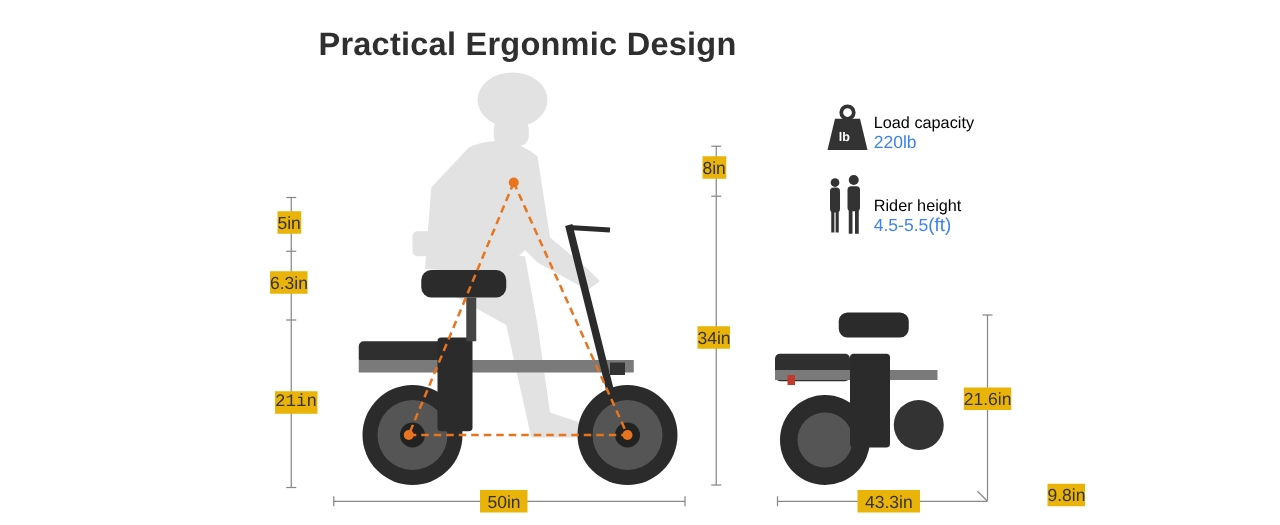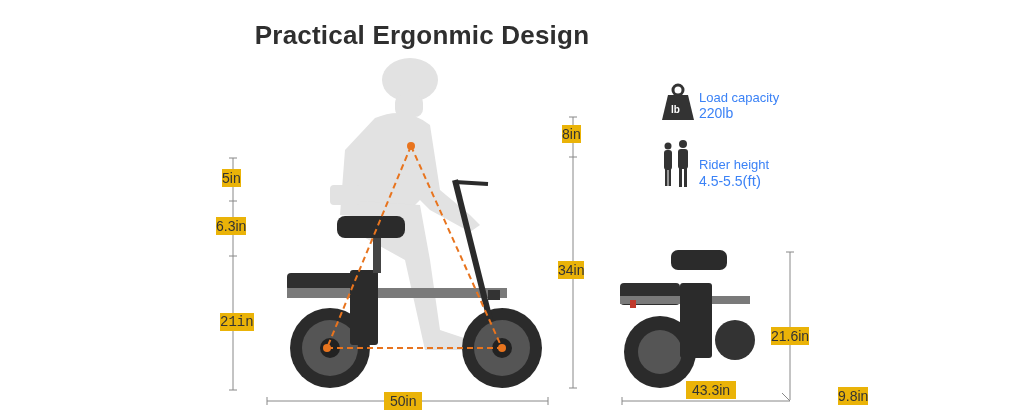--- a/index.html
+++ b/index.html
@@ -2,21 +2,21 @@
 <html><head>
 <meta charset="utf-8">
 <style>
   html, body { margin:0; padding:0; background:#ffffff; }
   body { width:1024px; height:420px; position:relative; overflow:hidden;
          font-family:"Liberation Sans", "DejaVu Sans", sans-serif; color:#333; }
   .title { position:absolute; left:0; width:844px; top:20px; text-align:center;
            font-size:26px; font-weight:bold; color:#2f2f2f; letter-spacing:0.2px; }
   .dim-label { position:absolute; font-size:14px; color:#333; background:#eab308; padding:1px 0; line-height:16px; }
   .spec { position:absolute; }
-  .spec .lbl { font-size:13px; color:#3b82f6; }
+  .spec .lbl { font-size:13px; color:#000000; }
   .spec .val { font-size:14px; font-weight:normal; color:#3b82f6; }
   .spec .val small { font-size:15px; }
   svg { position:absolute; left:0; top:0; }
 </style>
 </head>
 <body>
 
 <div class="title">Practical Ergonmic Design</div>
 
 <svg width="1024" height="420">
@@ -121,15 +121,15 @@
   <div class="lbl">Rider height</div>
   <div class="val"><span>4.5-5.5</span><small>(ft)</small></div>
 </div>
 
 <div class="dim-label" style="left:222px; top:169px;">5in</div>
 <div class="dim-label" style="left:216px; top:217px;">6.3in</div>
 <div class="dim-label" style="left:220px; top:313px;font-family:Liberation Mono, monospace;">21in</div>
 <div class="dim-label" style="left:562px; top:125px;">8in</div>
 <div class="dim-label" style="left:558px; top:261px;">34in</div>
 <div class="dim-label" style="left:384px; top:392px; padding:1px 6px;">50in</div>
-<div class="dim-label" style="left:771px; top:327px;">21.6in</div>
-<div class="dim-label" style="left:686px; top:381px; padding:1px 6px;">43.3in</div>
+<div class="dim-label" style="left:771px; top:310px;">21.6in</div>
+<div class="dim-label" style="left:686px; top:392px; padding:1px 6px;">43.3in</div>
 <div class="dim-label" style="left:838px; top:387px;">9.8in</div>
 
 </body></html>

